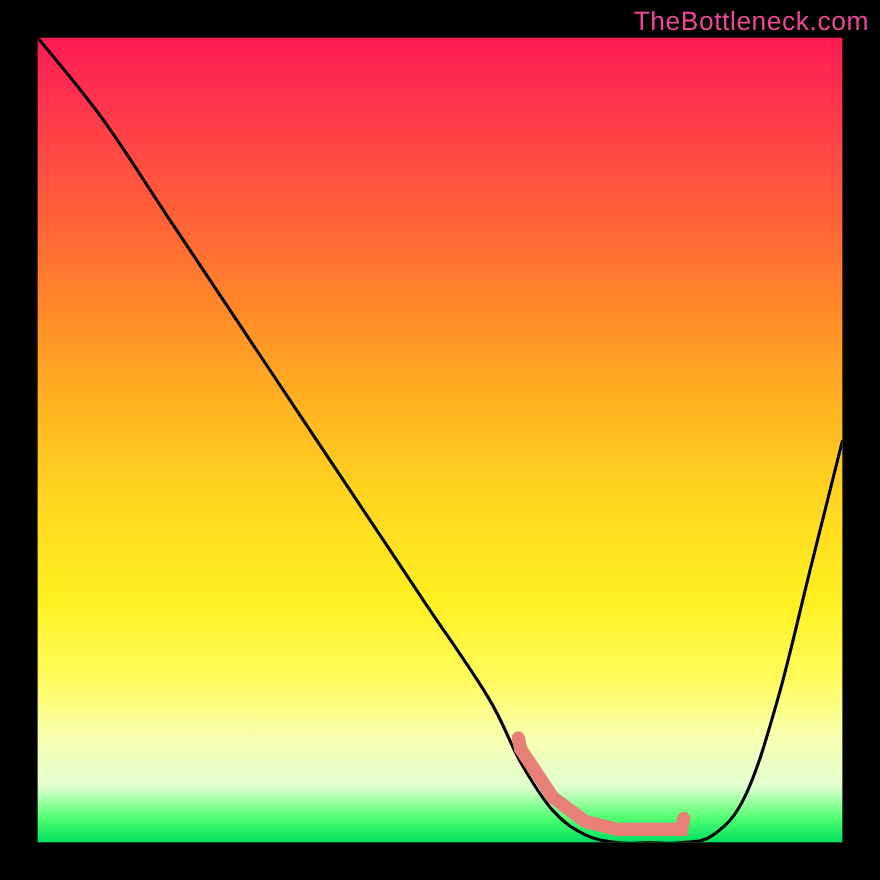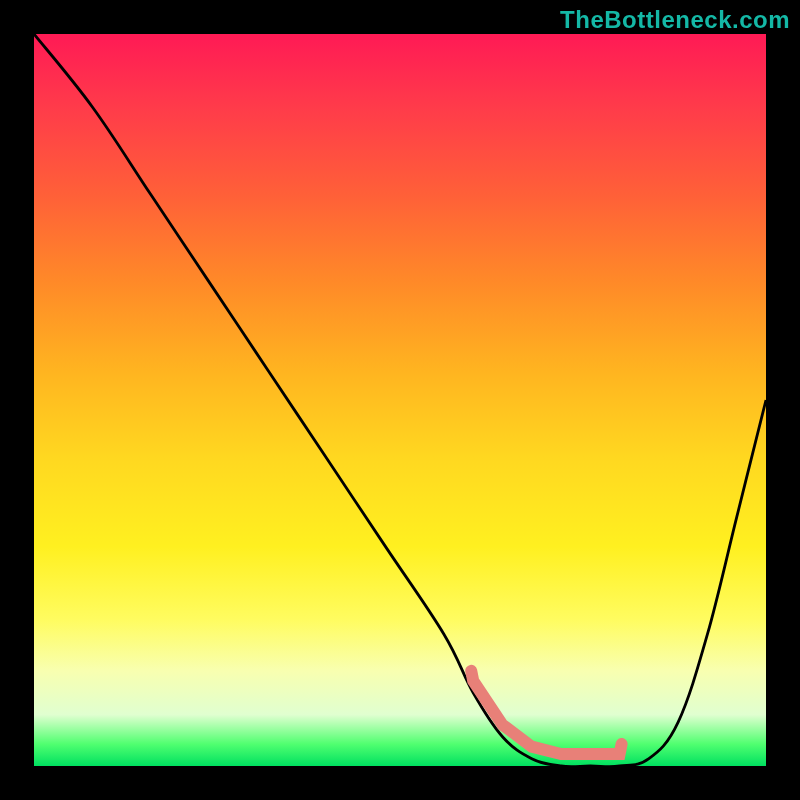--- a/index.html
+++ b/index.html
@@ -8,23 +8,23 @@
     height: 800px;
     background: #000;
     position: relative;
     font-family: Arial, sans-serif;
     overflow: hidden;
   }
   .watermark {
     position: absolute;
     top: 6px;
     right: 10px;
-    color: #14b8a6;
+    color: #ec4899;
     font-size: 24px;
-    font-weight: 700;
+    font-weight: 400;
     z-index: 10;
     letter-spacing: 0.5px;
     margin-left: 20px;
   }
   .plot-area {
     position: absolute;
     left: 34px;
     top: 34px;
     width: 732px;
     height: 732px;

